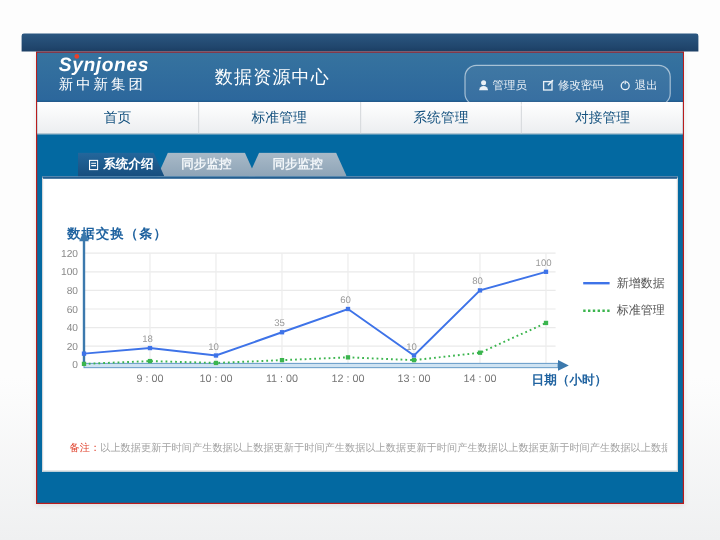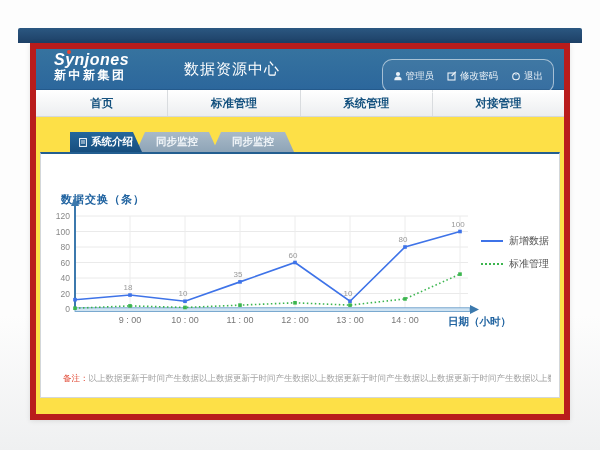--- a/index.html
+++ b/index.html
@@ -9,54 +9,54 @@
     background:linear-gradient(#fdfdfd 70%, #eff0f1);
     position:relative; overflow:hidden;
   }
   
   .top-band {
     position:absolute; left:18px; top:28px; width:564px; height:15px;
     background:linear-gradient(#2b5781,#1d4066); border-radius:2px 2px 0 0;
   }
   .window {
     position:absolute; left:30px; top:43px; width:540px; height:377px;
-    background:#fde047; border:6px solid #b91c1c;
+    background:#0369a1; border:1px solid #b91c1c;
     box-shadow:0 1px 5px rgba(0,0,0,.10);
   }
   
   .header {
     position:relative; height:41px;
     background:linear-gradient(#36739f,#2c679c);
     border-bottom:1px solid #245a8c;
   }
   .logo { position:absolute; left:18px; top:3px; color:#fff; line-height:1.05; }
   .logo-text { font-size:16px; font-weight:bold; font-style:italic; letter-spacing:.5px; position:relative; display:inline-block; }
   .logo-dot { position:absolute; left:13px; top:-2px; width:4px; height:4px; border-radius:50%; background:#e8412c; }
-  .logo-sub { font-size:12px; font-weight:bold; letter-spacing:2.5px; }
+  .logo-sub { font-size:12px; font-weight:normal; letter-spacing:2.5px; }
   .app-title {
     position:absolute; left:118px; top:0; height:41px; display:flex; align-items:center;
     color:#fff; font-size:15px; letter-spacing:1px;margin-left:30px;
   }
   .user-pill {
     position:absolute; right:10px; top:10px; height:19px;
     border:1px solid rgba(255,255,255,.55); border-radius:10px;
     display:flex; align-items:center; gap:13px; padding:16px 10px;
     background:rgba(255,255,255,.06);
   }
   .user-item { display:flex; align-items:center; gap:3px; color:#eaf1f7; font-size:9.5px; cursor:pointer; }
   .user-item svg { display:block; }
   
   .nav {
     height:27px; display:flex; align-items:stretch;
     background:linear-gradient(#ffffff,#eceef0);
     border-bottom:1px solid #d4d8db;
   }
   .nav-item {
     flex:1; display:flex; align-items:center; justify-content:center;
-    font-size:11.5px; font-weight:bold; color:#15527f; cursor:pointer;
+    font-size:11.5px; font-weight:normal; color:#15527f; cursor:pointer;
   }
   .nav-item + .nav-item { border-left:1px solid #d9dcdf; }
   
   .content { position:relative; height:308px; }
   .tabs { position:absolute; top:15px; left:4px; height:20px; display:flex;padding-left:30px; }
   .tab {
     height:20px; display:flex; align-items:center; justify-content:center; gap:4px;
     font-size:10.5px; font-weight:bold; color:#fff; cursor:pointer;
   }
   .tab.active {

